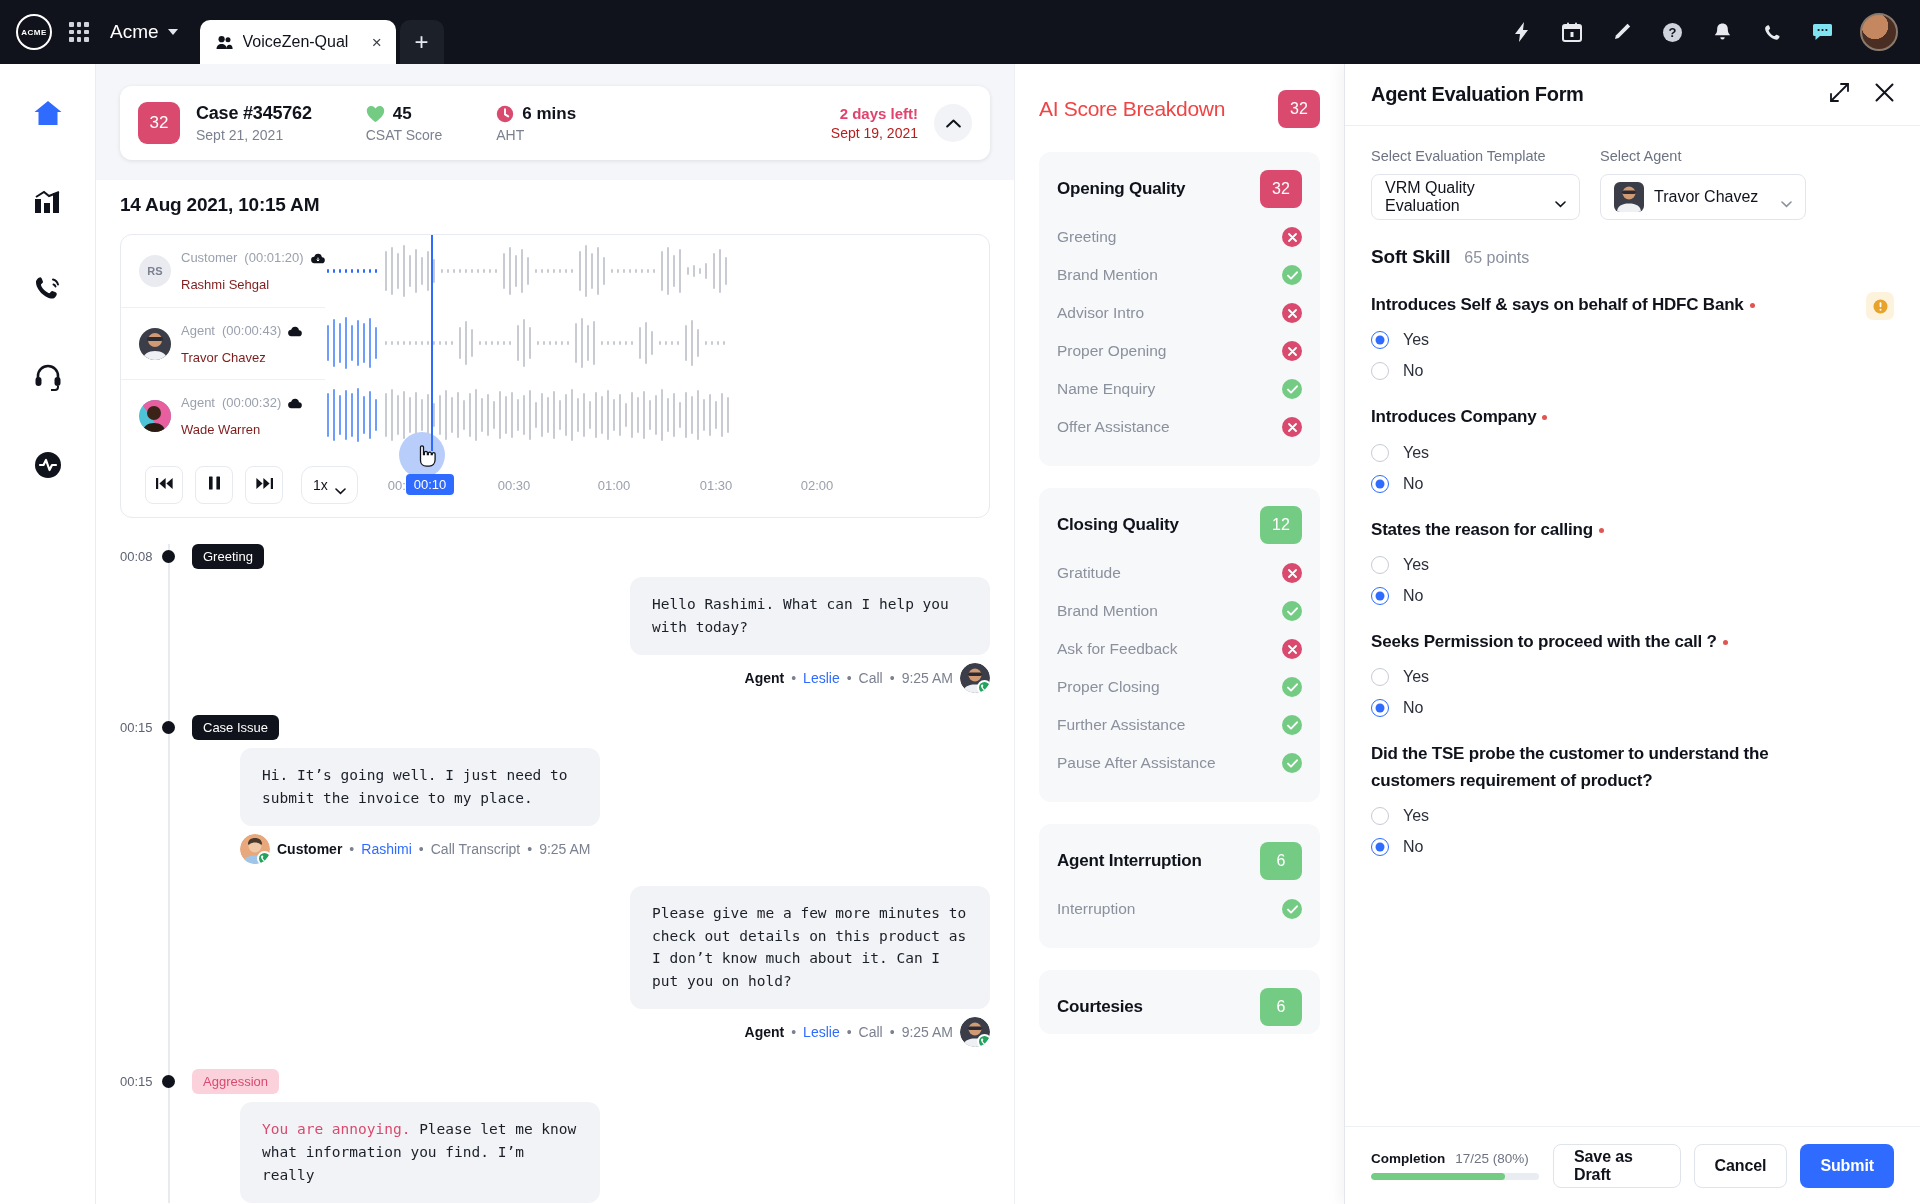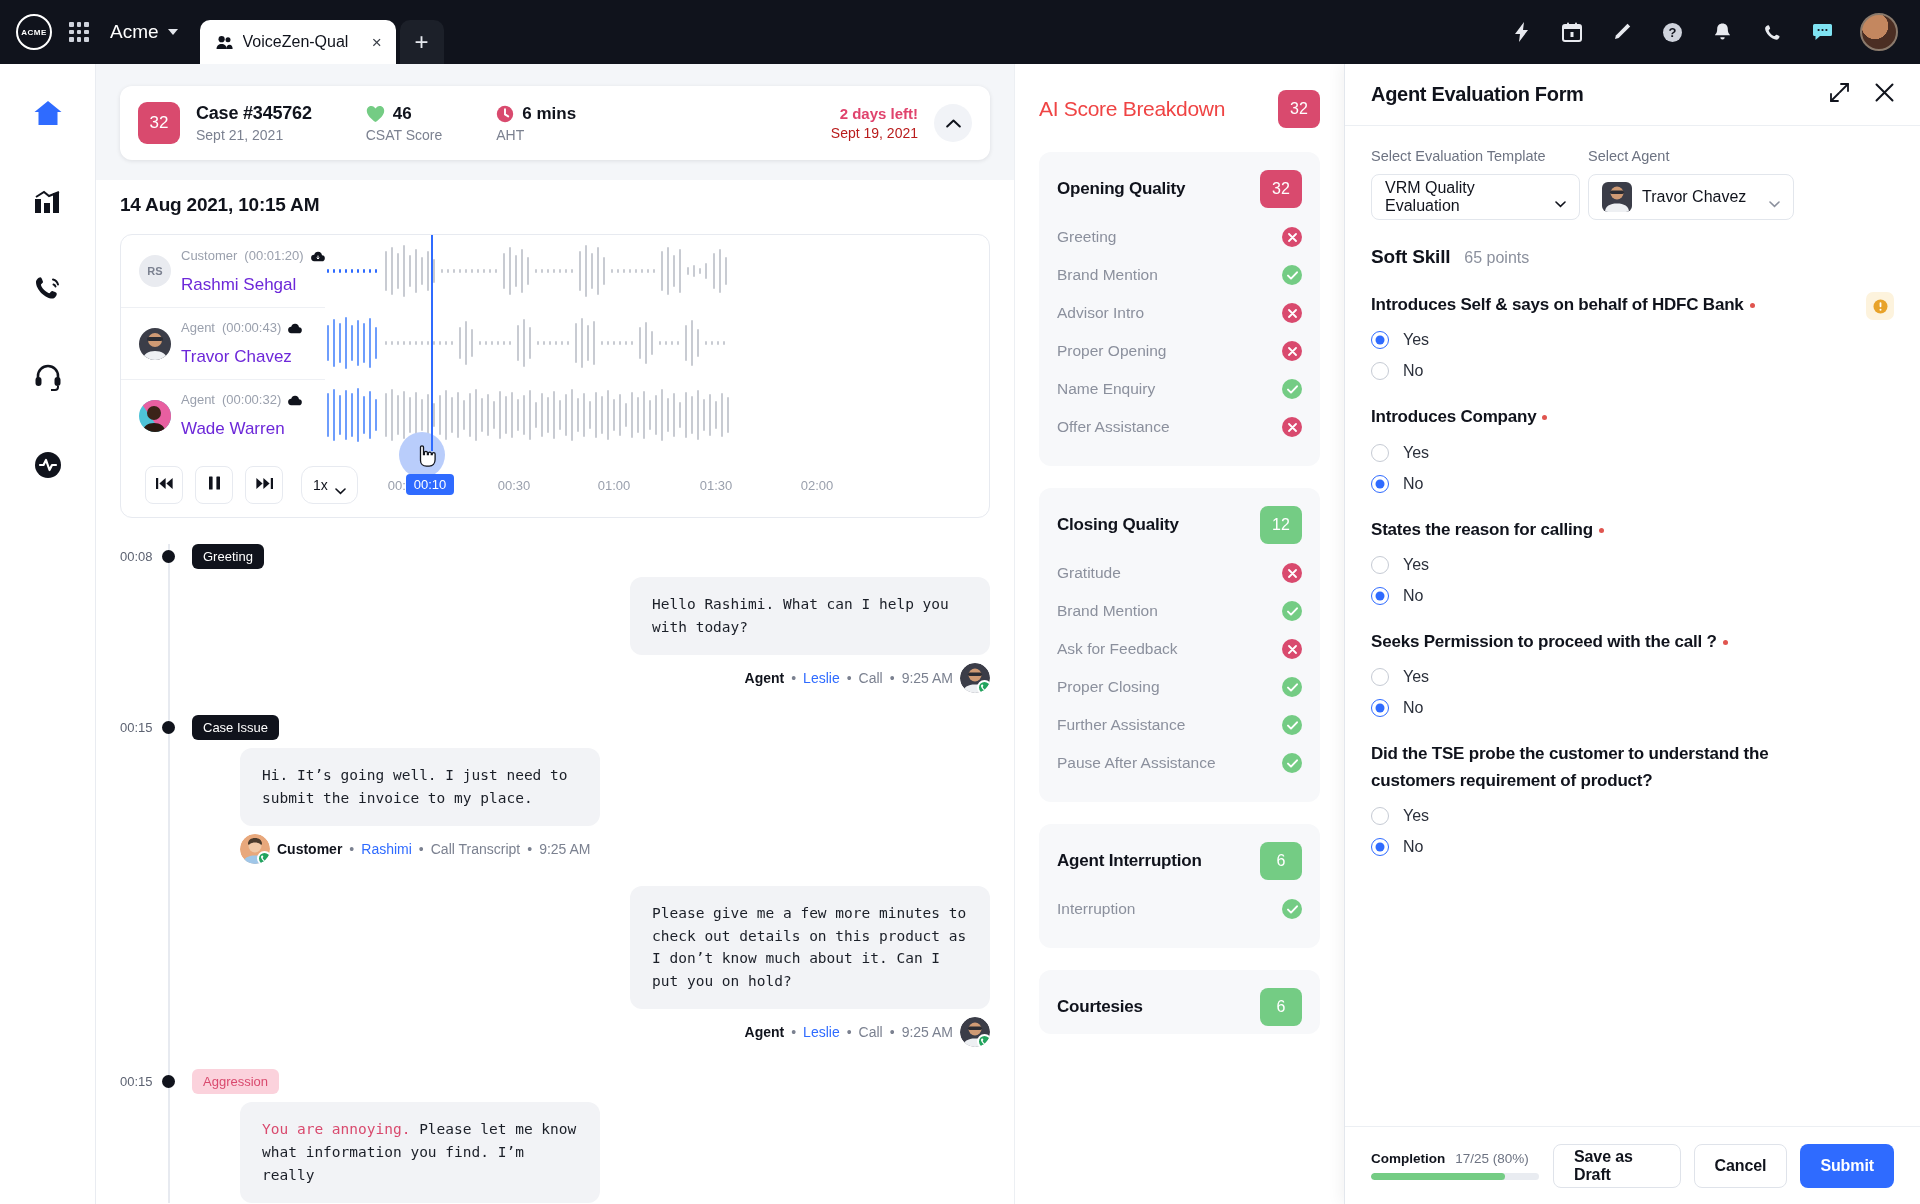--- a/index.html
+++ b/index.html
@@ -103,21 +103,21 @@
     border: 1px solid #e7eaf0; border-radius: 12px; background: #fff; overflow: hidden;
     position: relative; padding-bottom: 10px;
   }
   .track { display: flex; align-items: center; height: 72px; position: relative; }
   .track + .track .track-meta { border-top: 1px solid #eef0f4; }
   .track-meta { width: 204px; flex: 0 0 204px; display: flex; align-items: center; gap: 10px; padding: 0 10px 0 18px; height: 72px; }
   .t-avatar { width: 32px; height: 32px; border-radius: 50%; flex: 0 0 auto; overflow: hidden; }
   .t-avatar.initials { background: #e9ebf0; color: #7b8190; font-size: 11px; font-weight: 600;
     display: flex; align-items: center; justify-content: center; }
   .t-role { font-size: 13px; color: #9aa0ad; display: flex; align-items: center; gap: 7px; }
-  .t-name { font-size: 17px; color: #6d28d9; margin-top: 12px; font-weight: 400; }
+  .t-name { font-size: 13px; color: #7f1d1d; margin-top: 12px; font-weight: 400; }
   .cloud { width: 14px; height: 11px; flex: 0 0 auto; }
   .wave { flex: 1 1 auto; height: 72px; position: relative; overflow: hidden; }
   .wave svg { display: block; }
   .playhead { position: absolute; top: 0; bottom: 0; width: 2px; background: #2f6bff; z-index: 5; }
 
   .controls { display: flex; align-items: center; gap: 12px; padding: 12px 0 0 24px; height: 56px; position: relative; }
   .ctl {
     width: 38px; height: 38px; border-radius: 8px; border: 1px solid #e7eaf0; background: #fff;
     display: flex; align-items: center; justify-content: center;
   }
@@ -195,21 +195,21 @@
     width: 576px; flex: 0 0 576px; background: #fff; border-left: 1px solid #e3e7ed;
     display: flex; flex-direction: column; box-shadow: -4px 0 14px rgba(16,19,28,.05);
   }
   .eval-head {
     height: 62px; flex: 0 0 62px; display: flex; align-items: center;
     padding: 0 26px; border-bottom: 1px solid #eceff3;
   }
   .eval-title { font-size: 20px; font-weight: 700; color: #10131c; letter-spacing: -.3px; }
   .eval-head-actions { margin-left: auto; display: flex; align-items: center; gap: 26px; }
   .eval-body { flex: 1 1 auto; padding: 22px 26px 10px 26px; overflow: hidden; }
-  .sel-row { display: flex; gap: 8px; margin-bottom: 26px; }
+  .sel-row { display: flex; gap: 20px; margin-bottom: 26px; }
   .sel-group { display: flex; flex-direction: column; }
   .sel-label { font-size: 14.5px; color: #6d7382; margin-bottom: 10px; }
   .sel-box {
     height: 46px; border: 1px solid #e2e6ec; border-radius: 8px; background: #fff;
     display: flex; align-items: center; padding: 0 13px; gap: 10px; font-size: 16px; color: #10131c;
   }
   .sel-box.tpl { width: 209px; justify-content: space-between; }
   .sel-box.agent { width: 206px; }
   .sel-avatar { width: 30px; height: 30px; border-radius: 6px; overflow: hidden; flex: 0 0 auto; }
   .chev { width: 11px; height: 7px; flex: 0 0 auto; }
@@ -400,21 +400,21 @@
             <div class="case-title">Case #345762</div>
             <div class="case-sub">Sept 21, 2021</div>
           </div>
           <div class="metric">
             <div class="metric-top">
               <span class="heart">
                 <svg width="19" height="18" viewBox="0 0 19 18">
                   <path d="M9.5 17S0.8 11.4.8 5.9C.8 2.9 3 1 5.3 1c2 0 3.4 1.4 4.2 2.5C10.3 2.4 11.7 1 13.7 1c2.3 0 4.5 1.9 4.5 4.9C18.2 11.4 9.5 17 9.5 17z" fill="#74cc84"></path>
                 </svg>
               </span>
-              <span>46</span>
+              <span>45</span>
             </div>
             <div class="metric-sub">CSAT Score</div>
           </div>
           <div class="metric">
             <div class="metric-top">
               <span class="clock">
                 <svg width="18" height="18" viewBox="0 0 18 18">
                   <circle cx="9" cy="9" r="8.2" fill="#d94a6e"></circle>
                   <path d="M9 4.3v5.1l3.2 2" fill="none" stroke="#fff" stroke-width="1.9" stroke-linecap="round"></path>
                 </svg>

